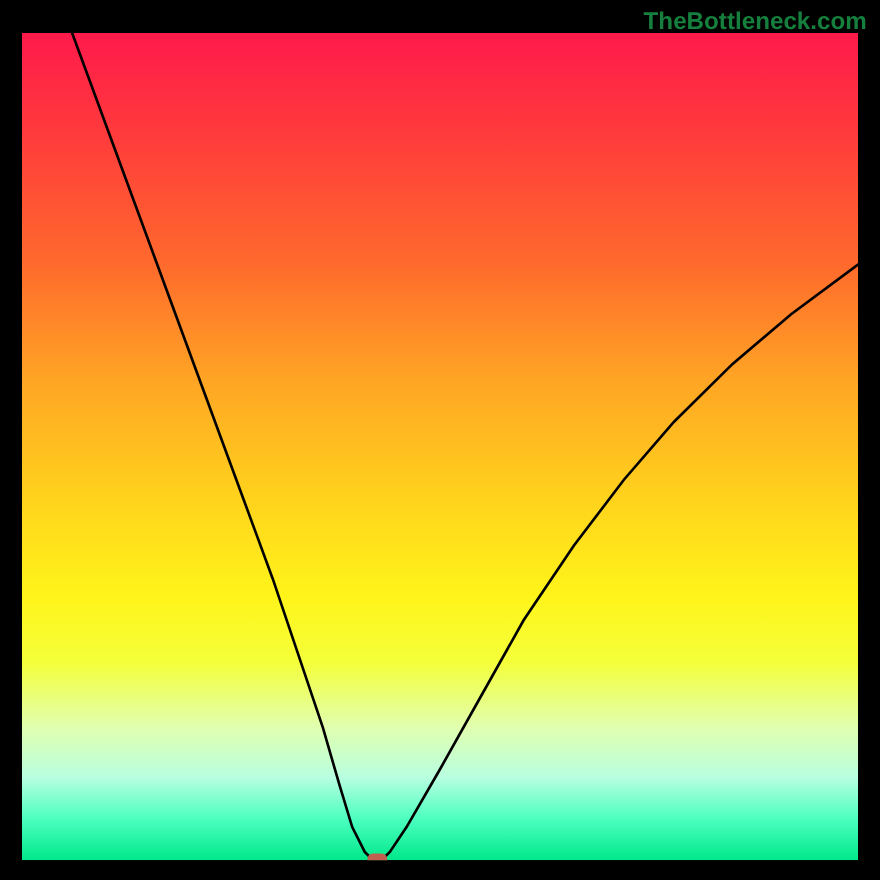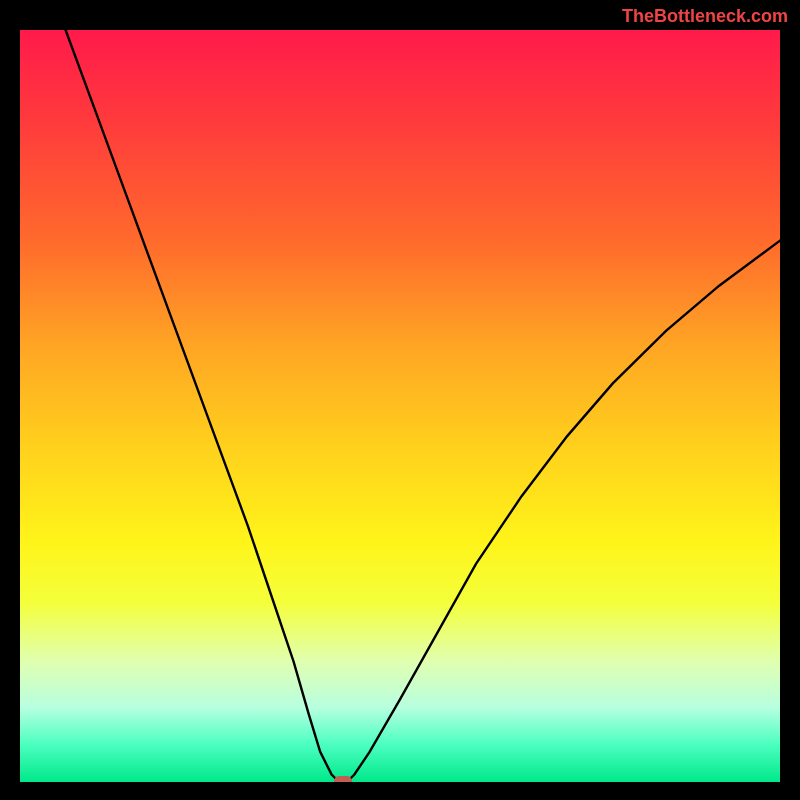--- a/index.html
+++ b/index.html
@@ -8,22 +8,22 @@
     width: 800px;
     height: 800px;
     background: #000;
     position: relative;
     font-family: Arial, sans-serif;
   }
   .watermark {
     position: absolute;
     top: 6px;
     right: 12px;
-    color: #ef4444;
-    font-size: 18px;
+    color: #15803d;
+    font-size: 22px;
     font-weight: bold;
     z-index: 10;
     text-align: right;
   }
   .plot-area {
     position: absolute;
     left: 20px;
     top: 30px;
     width: 760px;
     height: 752px;

